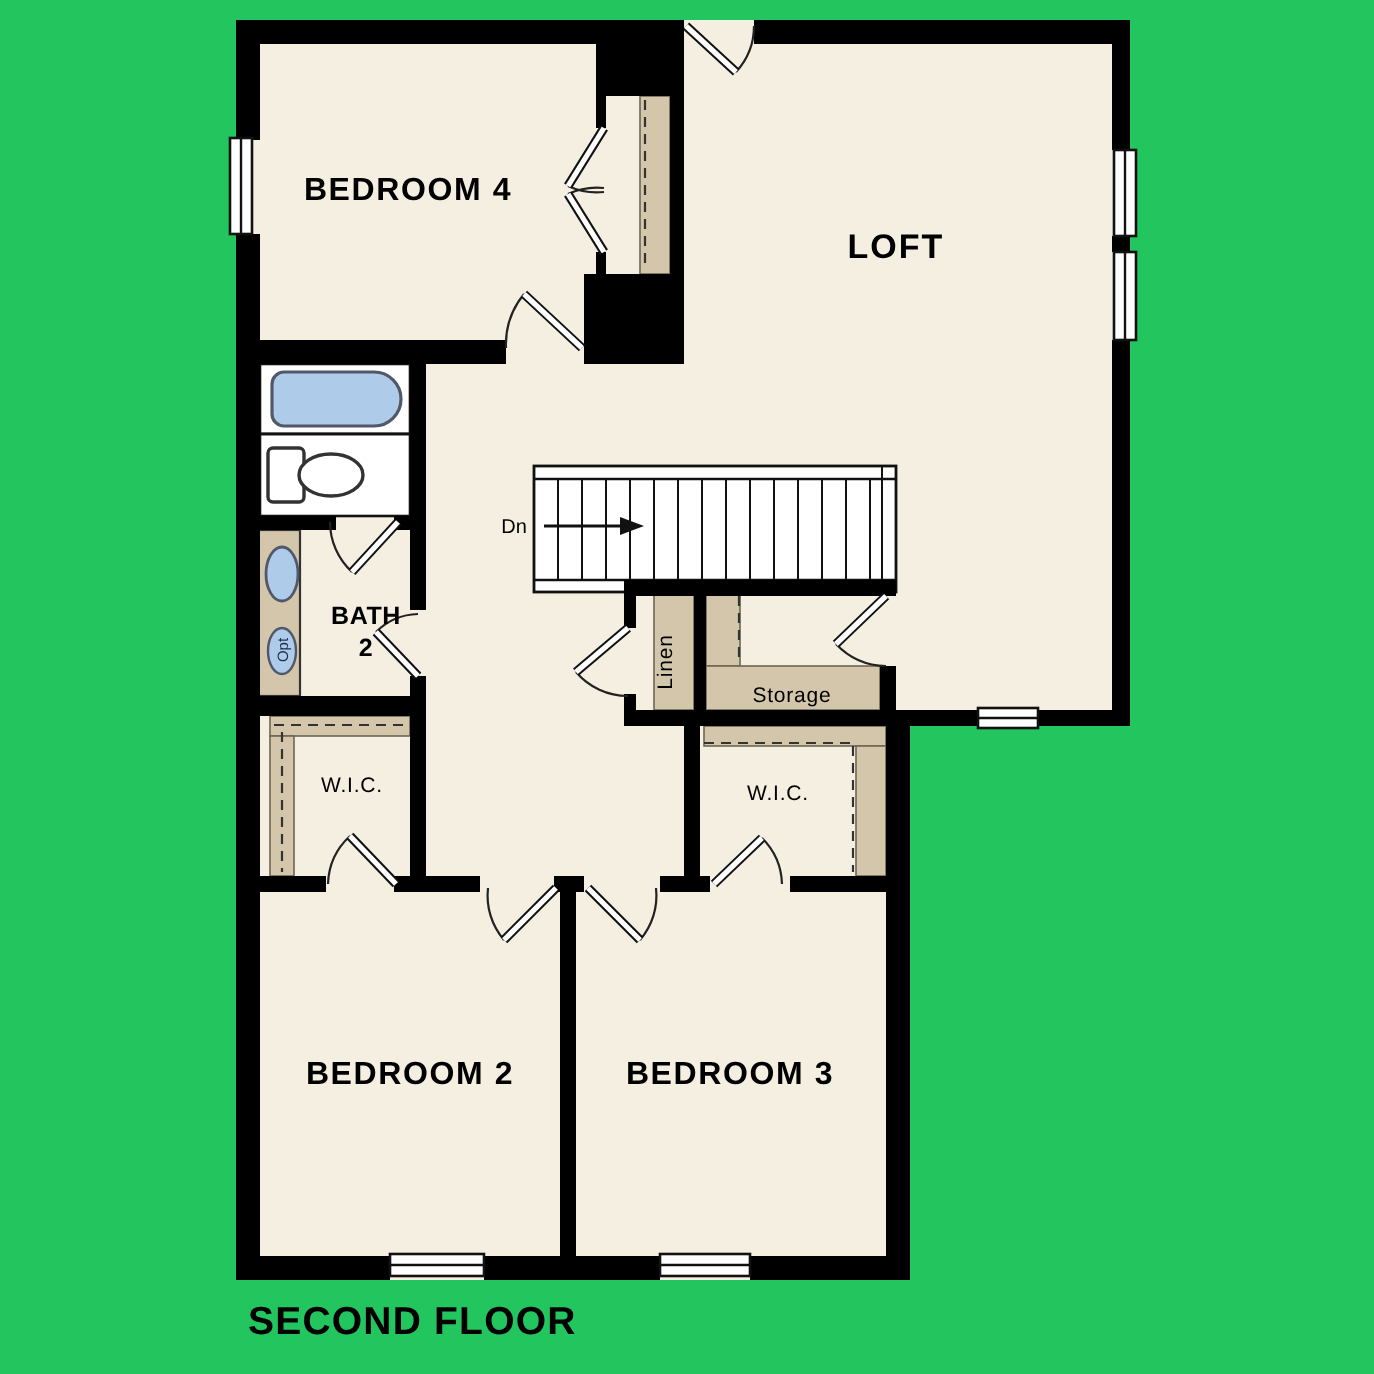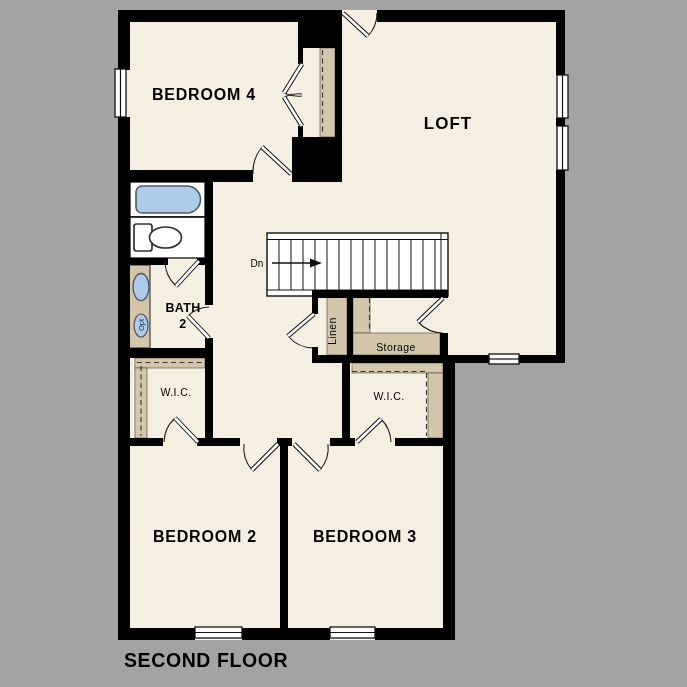--- a/index.html
+++ b/index.html
@@ -1,16 +1,16 @@
 <!DOCTYPE html>
 <html><head>
 <meta charset="utf-8">
 <style>
   html,body{margin:0;padding:0;background:#ffffff;}
-  #canvas{position:relative;width:687px;height:687px;background:#a3a3a3;overflow:hidden;
+  #canvas{position:relative;width:687px;height:687px;background:#22c55e;overflow:hidden;
           font-family:"Liberation Sans",sans-serif;}
   svg{position:absolute;left:0;top:0;}
   svg text{font-family:"Liberation Sans",sans-serif;fill:#000;}
   .room-label{font-weight:bold;font-size:16px;letter-spacing:0.8px;}
   .loft-label{font-weight:bold;font-size:17px;letter-spacing:1px;}
   .bath-label{font-weight:bold;font-size:12.5px;letter-spacing:0.3px;}
   .small-label{font-size:10.5px;letter-spacing:0.4px;}
   .tiny-label{font-size:10px;}
   .opt-label{font-size:7.5px;fill:#1b2c4f;}
   .title-label{font-weight:bold;font-size:19.5px;letter-spacing:0.6px;}

